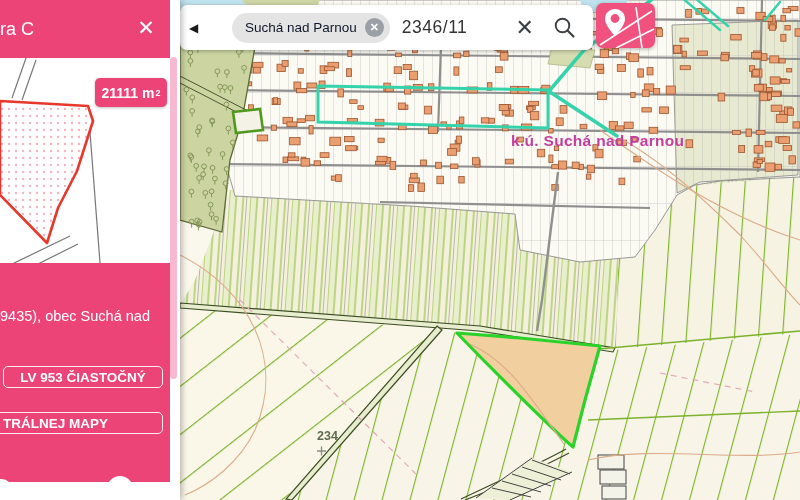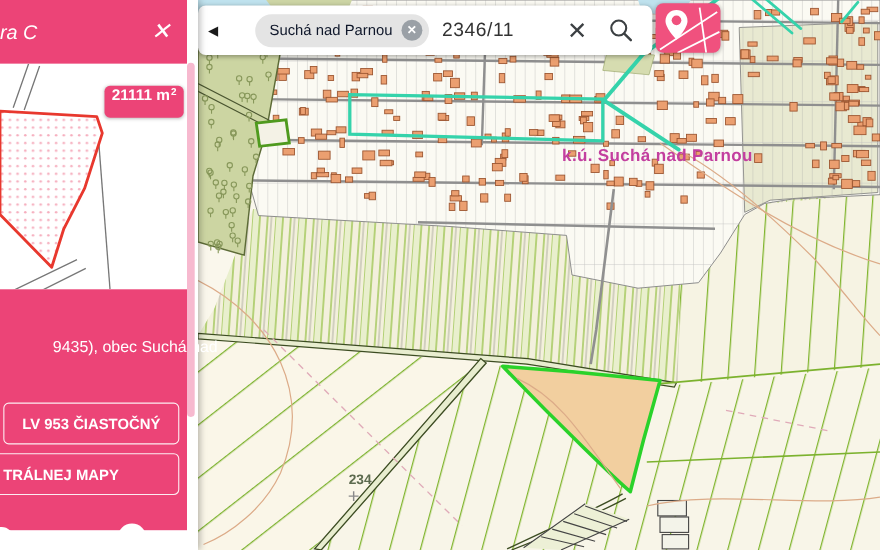--- a/index.html
+++ b/index.html
@@ -5,32 +5,32 @@
   html,body{margin:0;padding:0;}
   body{width:800px;height:500px;overflow:hidden;position:relative;
        font-family:"Liberation Sans",sans-serif;background:#faf7ec;}
   
   #map-wrap{position:absolute;left:180px;top:0;width:620px;height:364px;border-radius:22px;}
   #mapsvg{display:block;overflow:hidden;}
   
   #sidebar{position:absolute;left:0;top:0;width:180px;height:500px;background:#ffffff;
            box-shadow:2px 0 6px rgba(0,0,0,.28);z-index:20;}
   #sb-header{position:absolute;left:0;top:0;width:170px;height:58px;background:#ec4477;
-             display:flex;align-items:center;font-style:italic;}
+             display:flex;align-items:center;}
   #sb-title{color:#fff;font-size:18px;font-weight:400;margin-left:0;white-space:nowrap;}
   #sb-close{position:absolute;left:133px;top:15px;width:26px;height:26px;color:#fff;
             font-size:21px;font-weight:300;display:flex;align-items:center;justify-content:center;cursor:pointer;}
   #preview{position:absolute;left:0;top:58px;width:170px;height:205px;background:#fff;}
   #area-badge{position:absolute;left:95px;top:20px;width:72px;height:29px;background:#ec4477;
               border-radius:5px;color:#fff;font-weight:bold;font-size:14px;display:flex;
-              justify-content:center;box-shadow:0 1px 3px rgba(0,0,0,.25);}
+              align-items:center;justify-content:center;box-shadow:0 1px 3px rgba(0,0,0,.25);}
   #area-badge sup{font-size:9px;margin-left:1px;}
   #sb-info{position:absolute;left:0;top:263px;width:170px;height:219px;background:#ec4477;color:#fff;}
-  #sb-info-text{position:absolute;left:0;top:45px;font-size:14.5px;white-space:nowrap;padding-left:48px;}
-  .sb-btn{position:absolute;height:38px;border:1.5px solid rgba(255,255,255,.9);border-radius:5px;
+  #sb-info-text{position:absolute;left:0;top:45px;font-size:14.5px;white-space:nowrap;}
+  .sb-btn{position:absolute;height:22px;border:1.5px solid rgba(255,255,255,.9);border-radius:5px;
           background:transparent;color:#fff;font-weight:bold;font-size:13.5px;
           font-family:"Liberation Sans",sans-serif;display:flex;align-items:center;justify-content:center;
           white-space:nowrap;cursor:pointer;}
   #btn-lv{left:3px;top:103px;width:160px;}
   #btn-map{left:-52px;top:149px;width:215px;}
   #sb-scroll{position:absolute;left:169.5px;top:57px;width:7px;height:322px;background:#f7b9cf;border-radius:4px;}
   .notch{position:absolute;background:#fff;border-radius:50%;}
   #notch-mid{left:107px;top:476px;width:26px;height:26px;}
   #notch-left{left:-9px;top:479px;width:21px;height:21px;}
   

